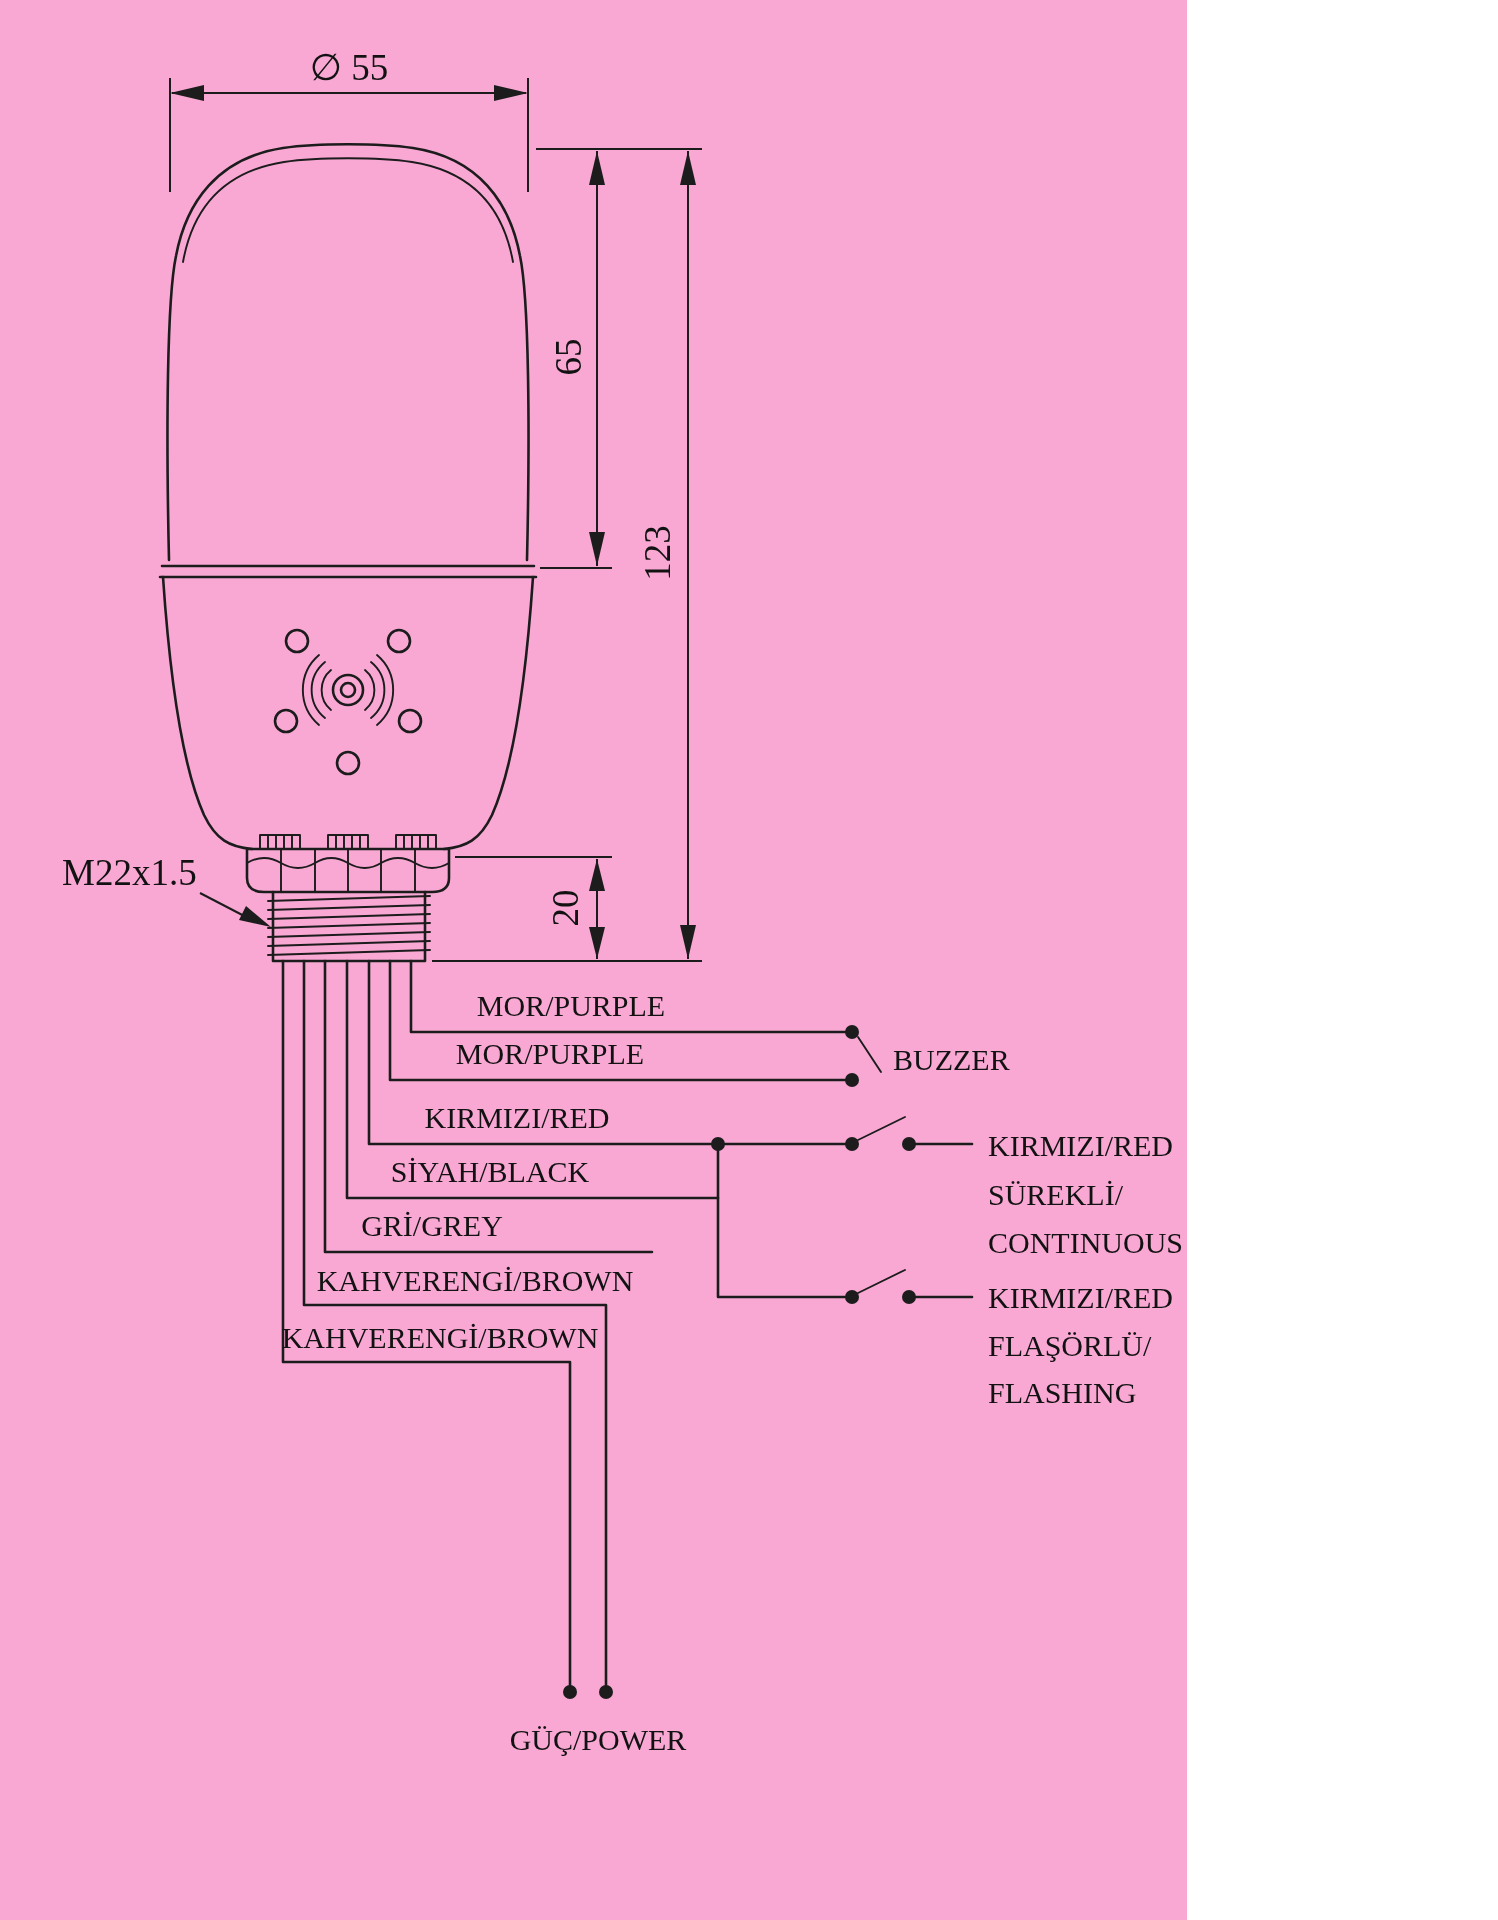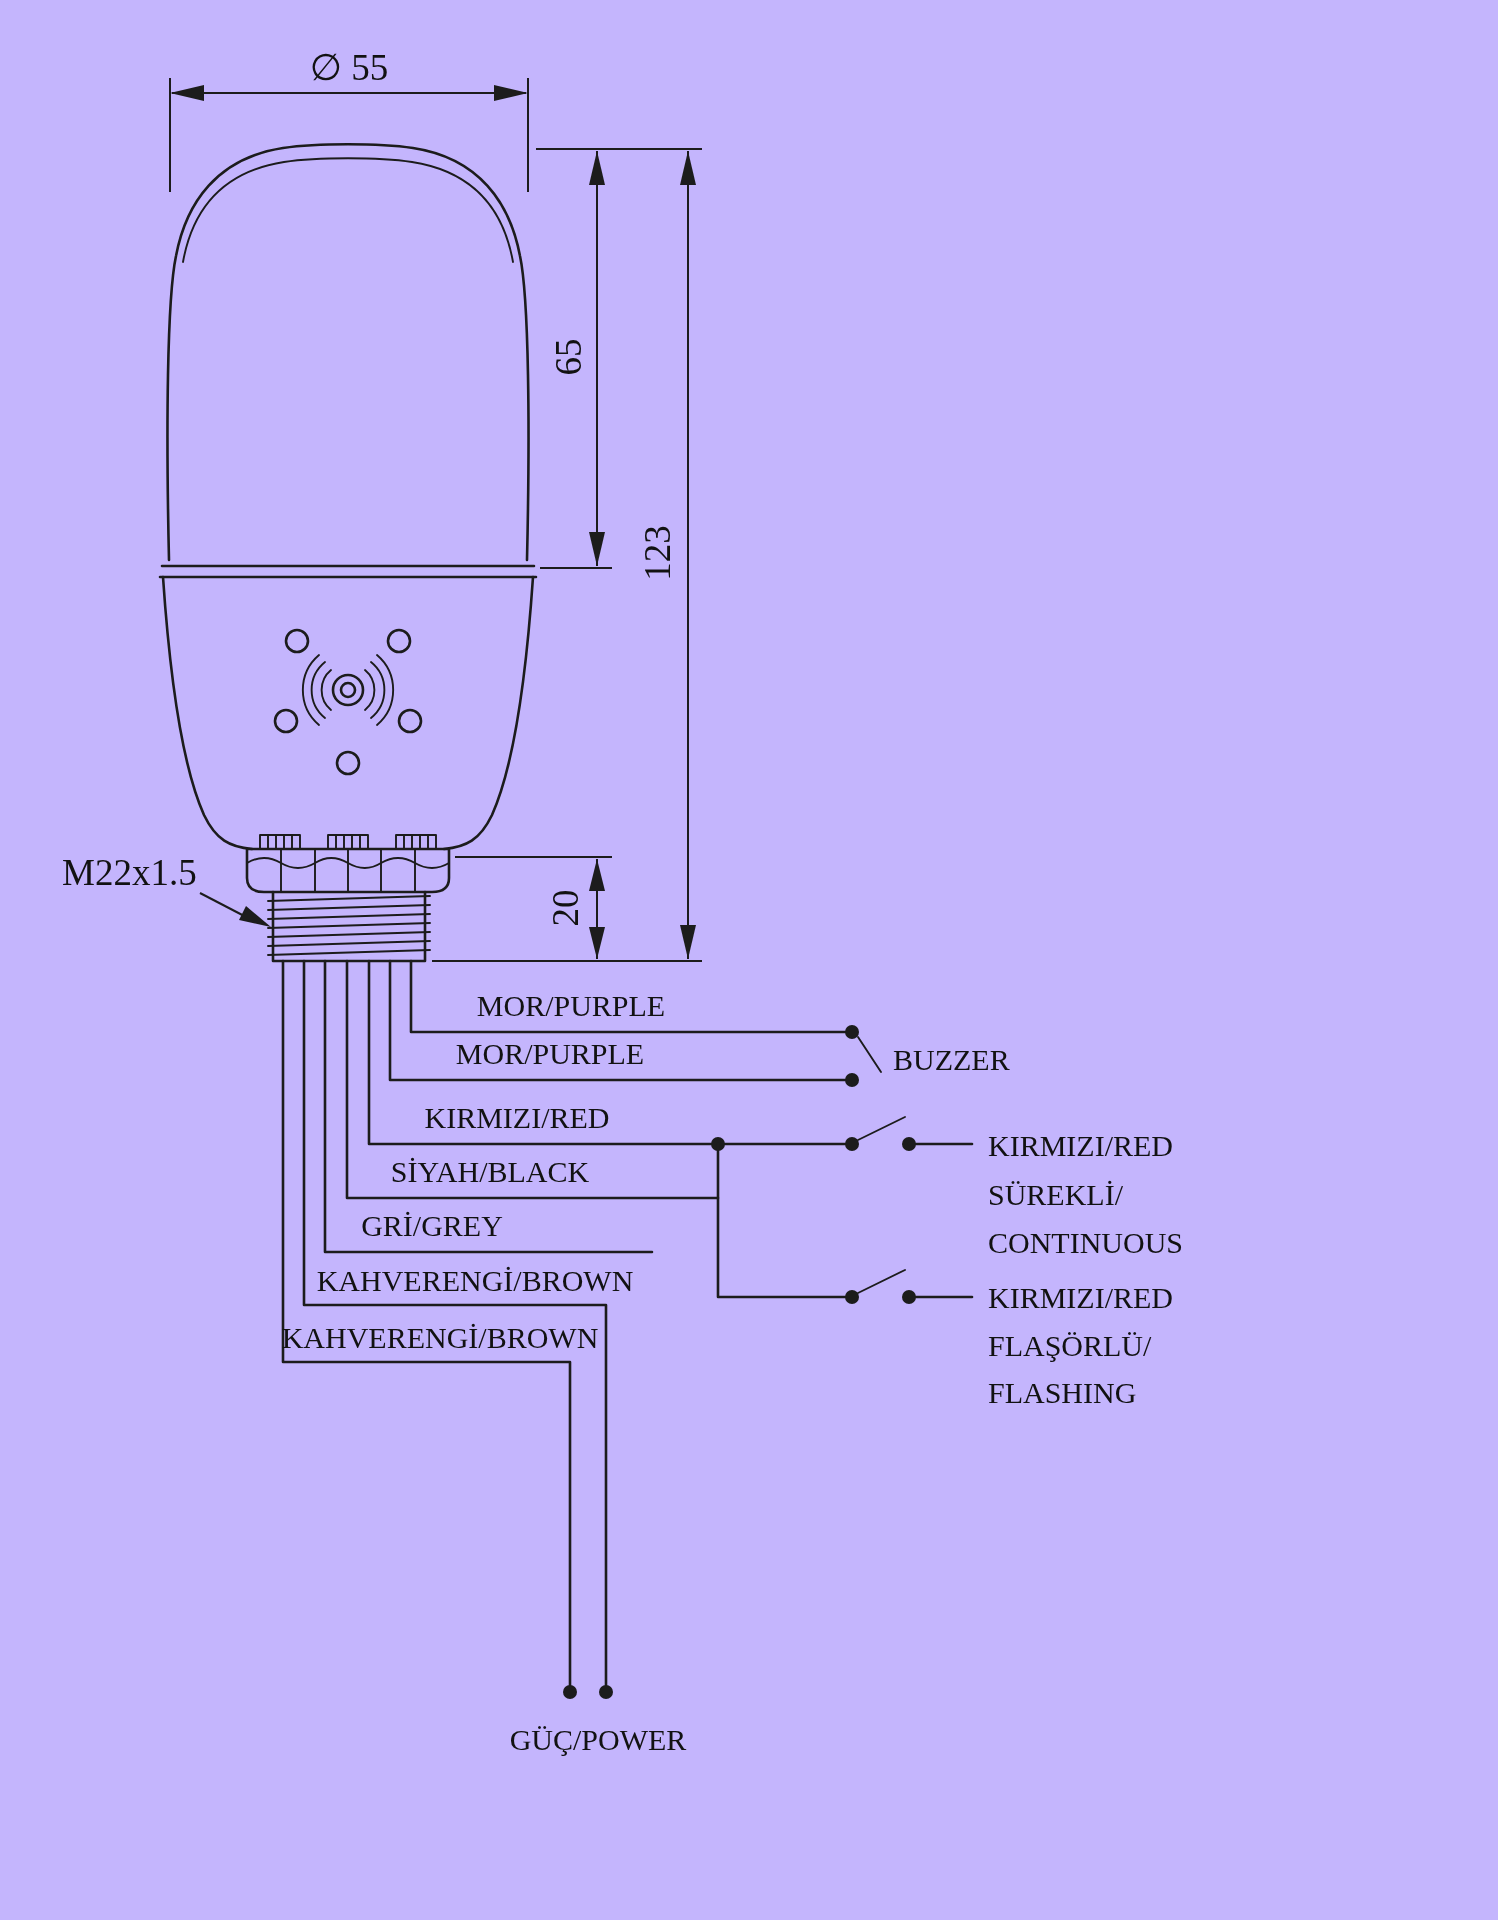--- a/index.html
+++ b/index.html
@@ -1,19 +1,19 @@
 <!DOCTYPE html>
 <html><head>
 <meta charset="utf-8">
 <style>
   html,body{margin:0;padding:0;background:#ffffff;}
   .page{
     position:relative;
-    width:1498px;height:1920px;
-    background:#c4b5fd;
+    width:1187px;height:1920px;
+    background:#f9a8d4;
     font-family:"Liberation Serif","DejaVu Serif",serif;
     overflow:hidden;
   }
   svg{display:block;}
   .ln{fill:none;stroke:#1c1c1c;stroke-width:2.6;stroke-linecap:round;stroke-linejoin:round;}
   .thin{stroke-width:1.9;}
   .dim{fill:none;stroke:#1c1c1c;stroke-width:2;stroke-linecap:butt;}
   .arrow{fill:#1c1c1c;stroke:none;}
   .dot{fill:#1c1c1c;stroke:none;}
   text{font-family:"Liberation Serif","DejaVu Serif",serif;fill:#121212;}

